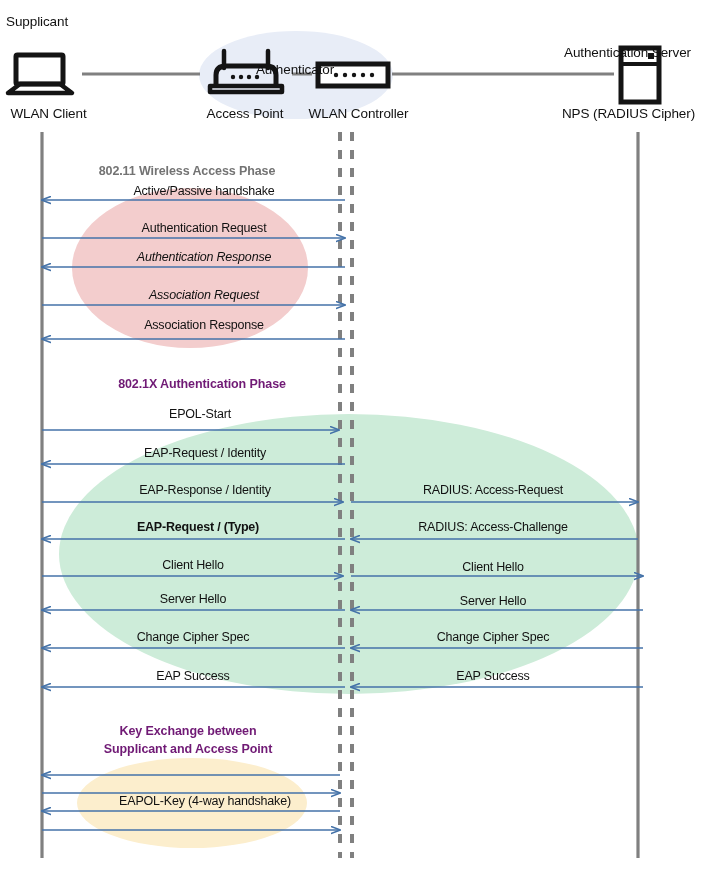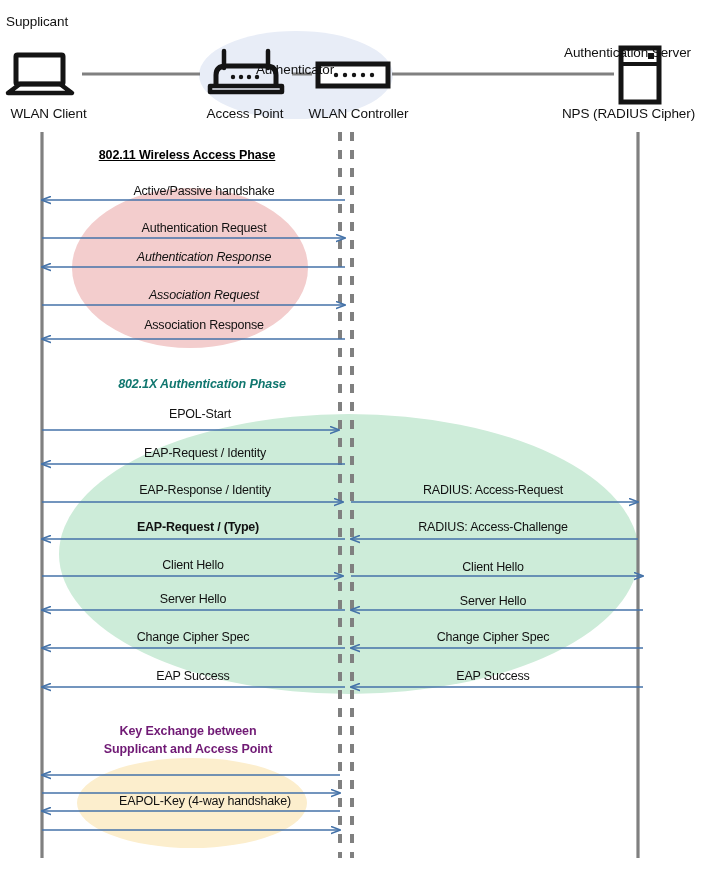--- a/index.html
+++ b/index.html
@@ -163,23 +163,23 @@
 
   <div class="hdr-title" style="left:6px; top:14px;">Supplicant</div>
   <div class="hdr-title" style="left:230px; top:14px; width:130px;margin-top:48px;">Authenticator</div>
   <div class="hdr-title" style="left:545px; top:14px; width:165px;margin-top:31px;">Authentication Server</div>
 
   <div class="node-label" style="left:0px; top:106px; width:97px;">WLAN Client</div>
   <div class="node-label" style="left:190px; top:106px; width:110px;">Access Point</div>
   <div class="node-label" style="left:296px; top:106px; width:125px;">WLAN Controller</div>
   <div class="node-label" style="left:551px; top:106px; width:155px;">NPS (RADIUS Cipher)</div>
 
-  <div class="phase-label" style="left:62px; top:148px; width:250px; color:#000000;text-decoration:underline;">802.11 Wireless Access Phase</div>
-
-  <div class="phase-label" style="left:82px; top:377px; width:240px; color:#0f766e;font-style:italic;">802.1X Authentication Phase</div>
+  <div class="phase-label" style="left:62px; top:164px; width:250px; color:#737373;">802.11 Wireless Access Phase</div>
+
+  <div class="phase-label" style="left:82px; top:377px; width:240px; color:#701a75;">802.1X Authentication Phase</div>
 
   <div class="phase-label two-line" style="left:78px; top:722px; width:220px; color:#701a75;">
     <span>Key Exchange between</span><br>
     <span>Supplicant and Access Point</span>
   </div>
 
   <div id="label-group">
       <div class="msg-label" style="left: 84px; top: 184px; width: 240px;">Active/Passive handshake</div>
       <div class="msg-label" style="left: 84px; top: 221px; width: 240px;">Authentication Request</div>
       <div class="msg-label" style="left: 84px; top: 250px; width: 240px; font-style: italic;">Authentication Response</div>

